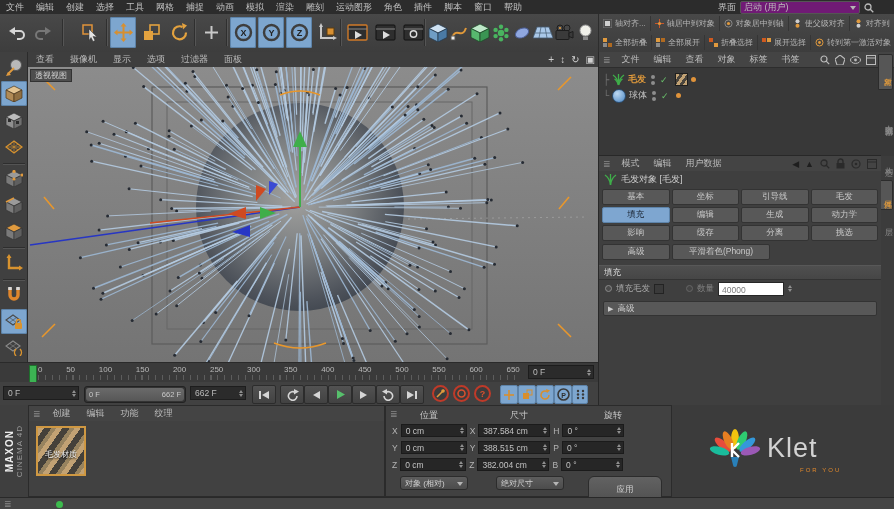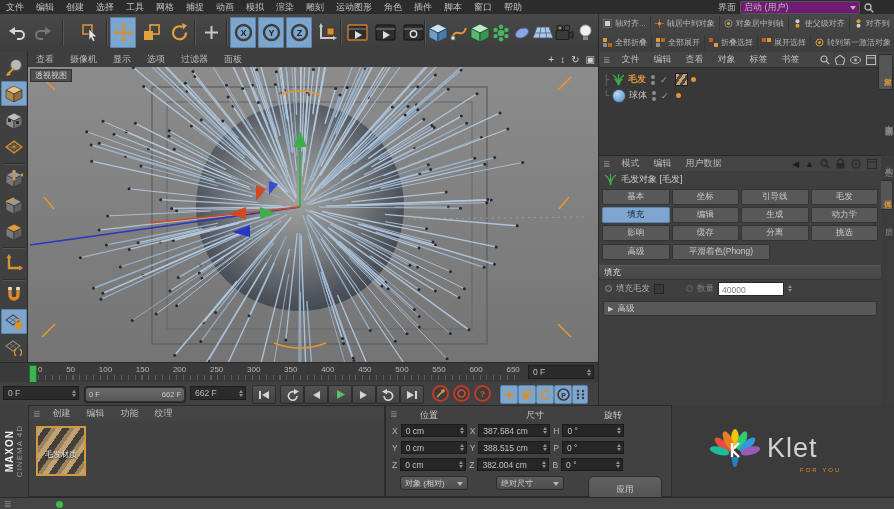--- a/index.html
+++ b/index.html
@@ -1258,21 +1258,21 @@
       <span class="mi">纹理</span>
     </div>
     <div id="mthumb">
       <span>毛发材质</span>
     </div>
   </div>
 
   <div id="coords" class="abs">
     <span style="position:absolute;left:4px;top:3px;color:#8a8a8a;font-size:9px;">≣</span>
     <span class="hdr" style="left:34px;">位置</span>
-    <span class="hdr" style="left:140px;">尺寸</span>
+    <span class="hdr" style="left:124px;">尺寸</span>
     <span class="hdr" style="left:218px;">旋转</span>
 
     <div class="crow" style="left:6px;top:18px;">
       <span>X</span>
       <span class="cfield" style="width:66px;">
           <span>0 cm</span>
           <span class="spin">
             <i class="up"></i>
             <i class="dn"></i>
           </span>

